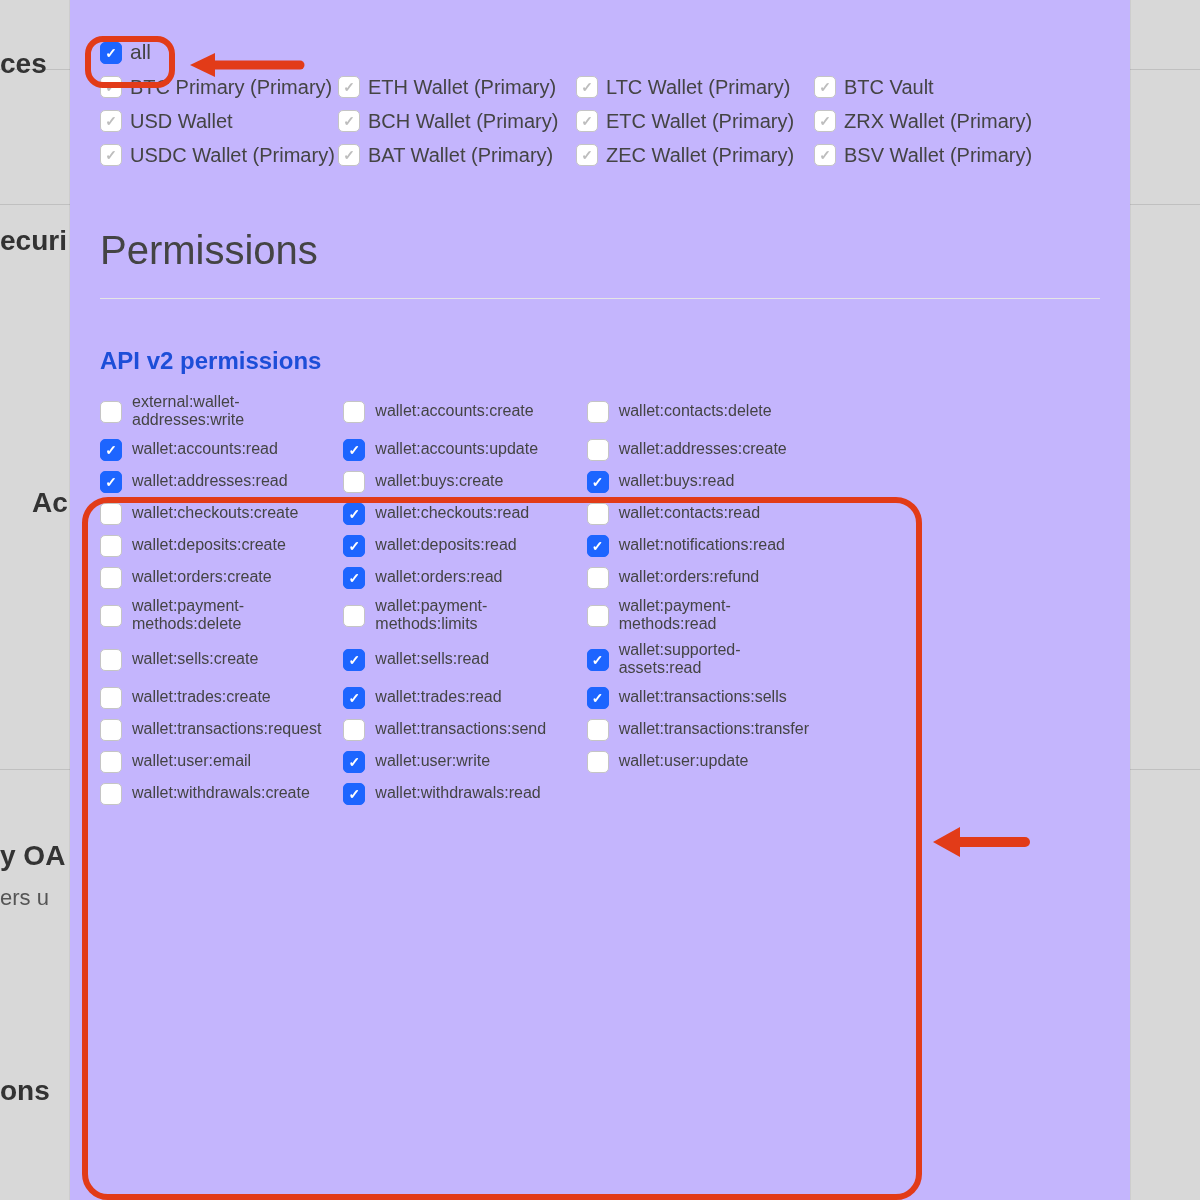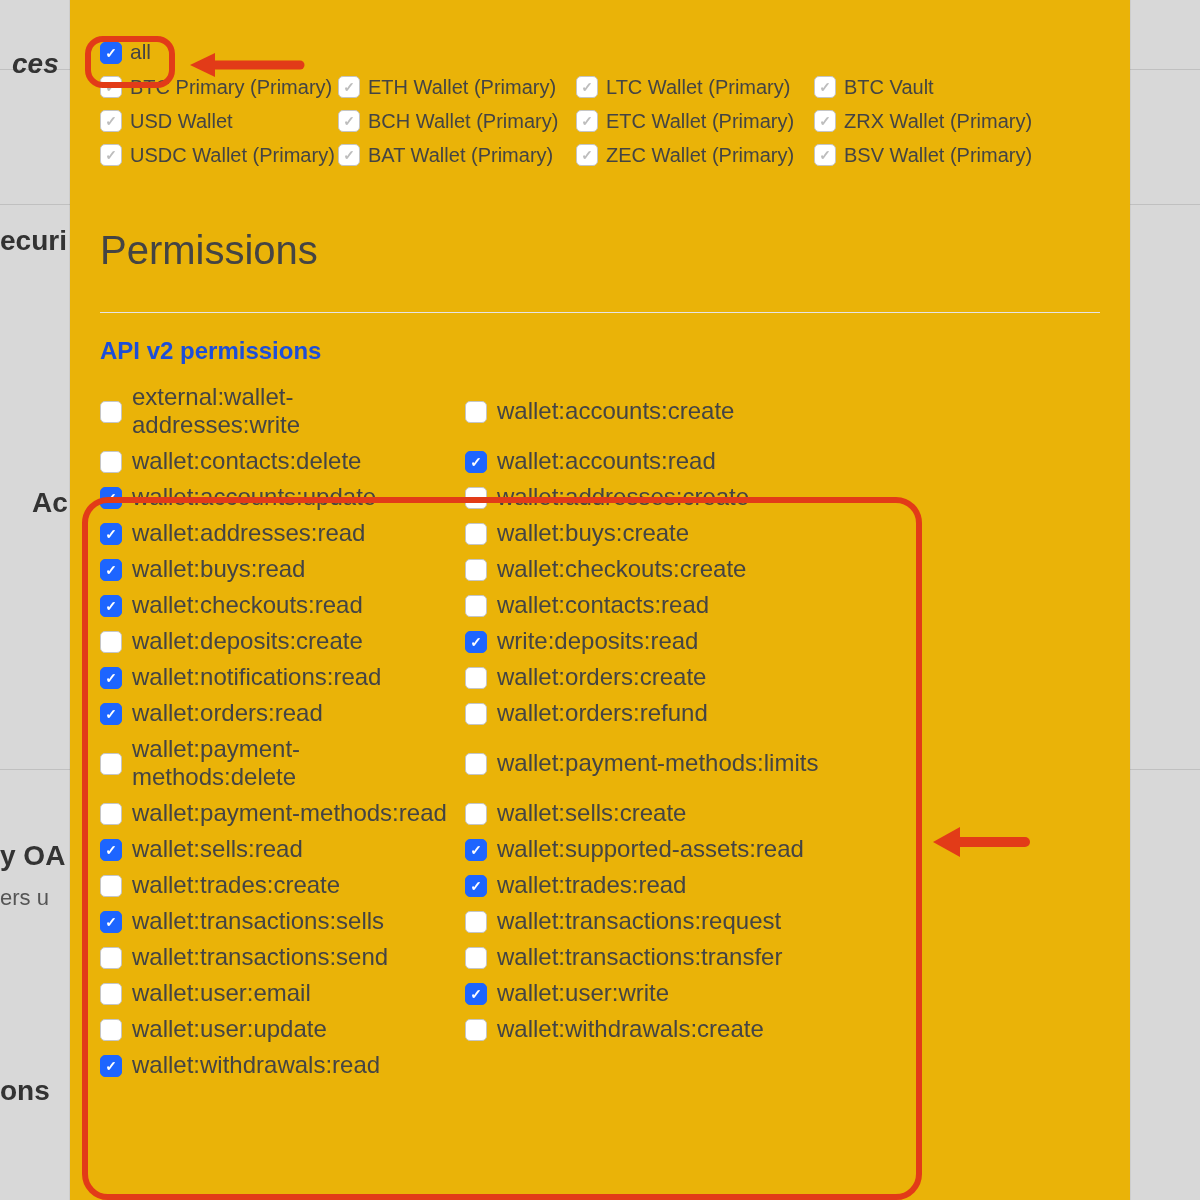--- a/index.html
+++ b/index.html
@@ -15,21 +15,21 @@
   .bg-row { border-bottom: 1px solid #c0c0c0; padding: 22px 0 22px 0; }
   .bg { position:absolute; inset:0; padding-top:0; }
   .bg-txt { color:#333; font-size:28px; font-weight:600; }
 
   .modal {
     position: absolute;
     left: 70px;
     top: 0;
     width: 1060px;
     height: 1200px;
-    background: #eab308;
+    background: #c4b5fd;
     padding: 40px 30px 0 30px;
     box-shadow: 0 0 0 1px rgba(0,0,0,0.05);
   }
 
   
   .anno-all {
     position: absolute;
     left: 85px; top: 36px;
     width: 90px; height: 52px;
     border: 6px solid #e23b18;
@@ -70,37 +70,37 @@
 
   .all-row { display:flex; align-items:center; gap:8px; font-size:21px; color:#444; margin-bottom:8px;}
 
   h2.perm-title {
     font-size: 40px;
     font-weight: 400;
     color: #444;
     margin-top: 60px;
     margin-bottom: 22px;
     border-bottom: 1px solid #e5e5e5;
-    padding-bottom: 39px;
+    padding-bottom: 25px;
   }
 
   .api-title {
     color:#1d4ed8;
     font-weight:700;
     font-size:24px;
-    margin-top: 24px;
+    margin-top: 48px;
     margin-bottom: 18px;
   }
 
   .perm-grid {
     display:grid;
-    grid-template-columns: 1fr 1fr;
+    grid-template-columns: 1fr 1fr 1fr;
     column-gap: 10px;
     row-gap: 8px;
-    font-size:24px;
+    font-size:16px;
     color:#444;
     width: 720px;
   }
   .perm-item { display:flex; align-items:center; gap:10px; }
 
   .anno-perm {
     position:absolute;
     left: 82px; top: 497px;
     width: 840px; height: 703px;
     border: 6px solid #e23b18;
@@ -114,21 +114,21 @@
     pointer-events:none;
   }
   .arrow2 svg{width:100%;height:100%;}
 
 </style>
 </head>
 <body>
 
 <div class="bg">
   <div class="bg-row" style="height:70px;">
-      <span class="bg-txt" style="position:absolute;left:12px;top:48px;font-style:italic;">ces</span>
+      <span class="bg-txt" style="position:absolute;left:0;top:48px;">ces</span>
     </div>
   <div class="bg-row" style="height:135px;"></div>
   <div style="position:absolute;left:0;top:225px;" class="bg-txt">ecuri</div>
   <div style="position:absolute;left:32px;top:487px;font-size:28px;font-weight:700;color:#333">Ac</div>
   <div class="bg-row" style="position:absolute;top:725px;left:0;right:0;height:1px;"></div>
   <div style="position:absolute;left:0;top:840px;" class="bg-txt"><span>y OA</span></div>
   <div style="position:absolute;left:0;top:885px;font-size:22px;color:#555">ers u</div>
   <div style="position:absolute;left:0;top:1075px;" class="bg-txt">ons</div>
 </div>
 
@@ -242,21 +242,21 @@
       <div class="perm-item">
         <span class="checkbox empty"></span>
         <span>wallet:contacts:read</span>
       </div>
       <div class="perm-item">
         <span class="checkbox empty"></span>
         <span>wallet:deposits:create</span>
       </div>
       <div class="perm-item">
         <span class="checkbox blue"></span>
-        <span>write:deposits:read</span>
+        <span>wallet:deposits:read</span>
       </div>
       <div class="perm-item">
         <span class="checkbox blue"></span>
         <span>wallet:notifications:read</span>
       </div>
       <div class="perm-item">
         <span class="checkbox empty"></span>
         <span>wallet:orders:create</span>
       </div>
       <div class="perm-item">

